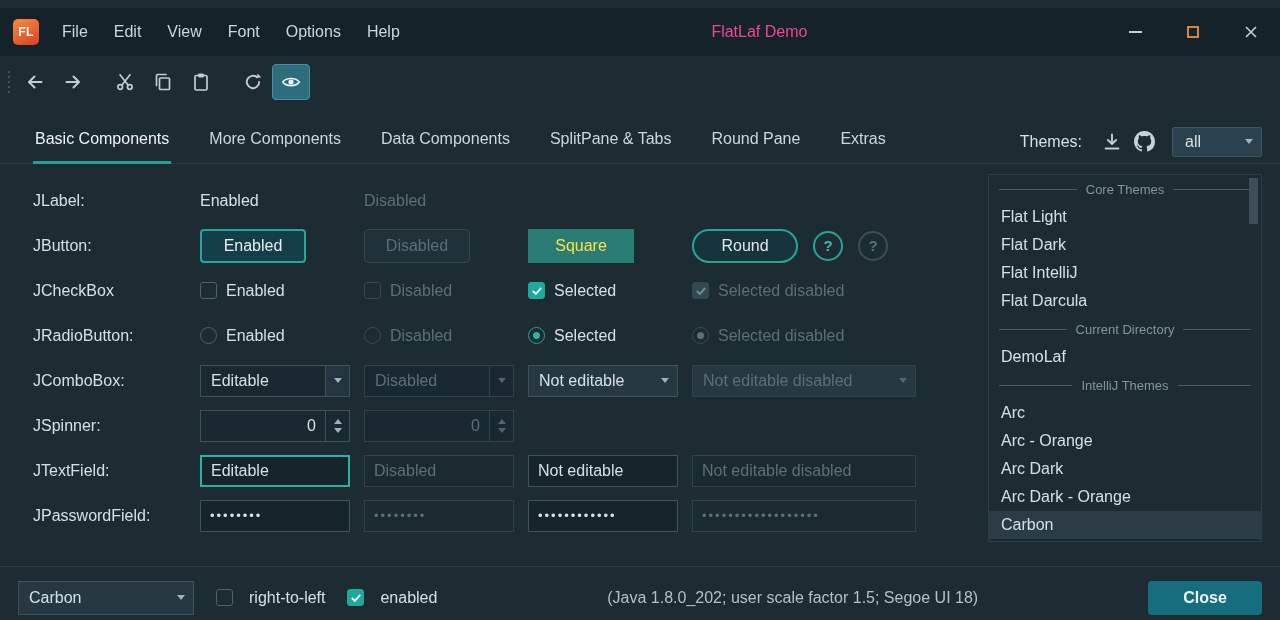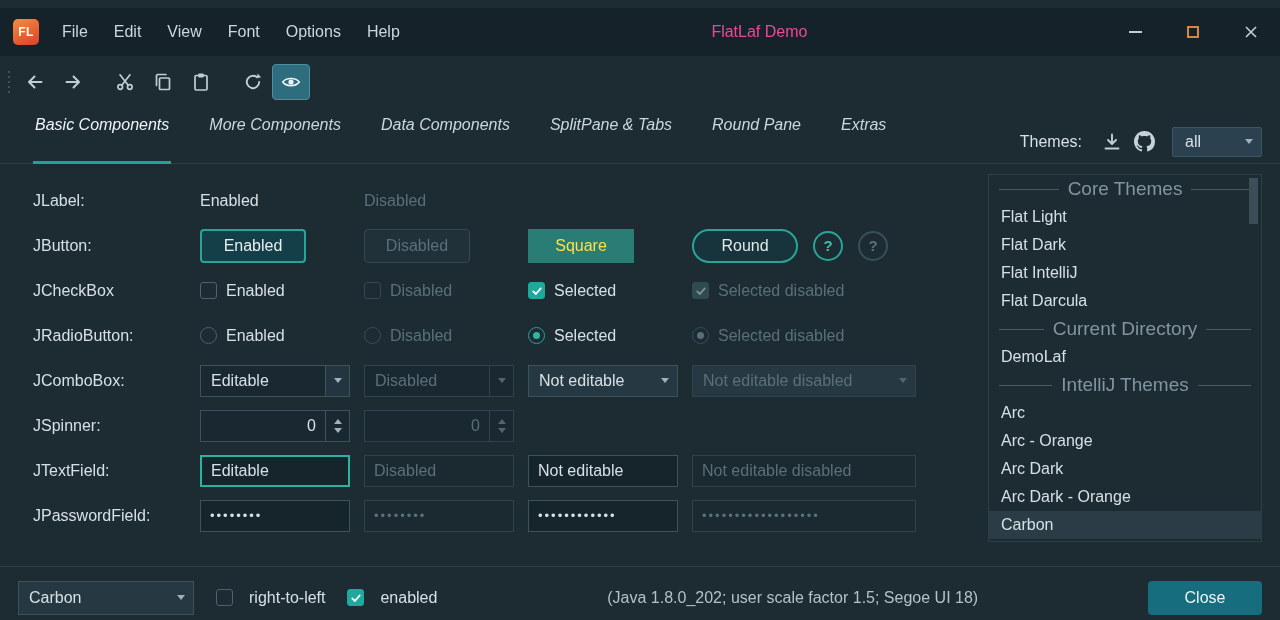--- a/index.html
+++ b/index.html
@@ -41,21 +41,21 @@
   .grip i{width:2px;height:2px;border-radius:50%;background:#4e6169;display:block;}
   .tbtn{width:38px;height:36px;display:flex;align-items:center;justify-content:center;
         border-radius:4px;color:var(--icon);flex:none;}
   .tbtn.toggled{background:#2e6d7d;border:1px solid #4b8fa2;color:#eaf3f5;}
   .tb-gap{width:14px;flex:none;}
   .tbtn svg{display:block;}
 
   
   .tabrow{height:40px;margin-top:16px;display:flex;align-items:flex-end;
           padding:0 18px 0 33px;border-bottom:1px solid var(--line);flex:none;}
-  .tab{padding:0 2px 29px;margin-right:36px;color:#ccd7dc;position:relative;cursor:default;white-space:nowrap;font-style:italic;}
+  .tab{padding:0 2px 15px;margin-right:36px;color:#ccd7dc;position:relative;cursor:default;white-space:nowrap;}
   .tab.selected{color:#eef4f6;}
   .tab.selected::after{content:"";position:absolute;left:0;right:0;bottom:-1px;height:3px;background:#1fa396;}
   .themes-controls{margin-left:auto;display:flex;align-items:center;align-self:center;padding-bottom:4px;}
   .themes-label{margin-right:14px;}
   .icon-btn{width:32px;height:28px;display:flex;align-items:center;justify-content:center;color:var(--icon);}
   .filter-combo{width:90px;height:30px;margin-left:12px;background:#2c4150;border:1px solid #3c5666;
                 display:flex;align-items:center;padding-left:12px;border-radius:2px;}
   .filter-combo .combo-arrow{margin-left:auto;width:24px;display:flex;justify-content:center;}
 
   
@@ -133,32 +133,32 @@
   .tf.focused{border:2px solid var(--accent-bright);}
   .tf.disabled{color:var(--text-dim);border-color:var(--field-border-dim);background:#1b2930;}
   .tf.wide{width:224px;}
   .tf.pw{letter-spacing:2px;font-size:13px;}
 
   
   .theme-panel{width:274px;margin:10px 18px 0 0;height:368px;border:1px solid #2e3e46;
                position:relative;flex:none;overflow:hidden;background:var(--bg);}
   .theme-item{height:28px;line-height:28px;padding-left:12px;white-space:nowrap;cursor:default;}
   .theme-item.selected{background:#2b3c46;}
-  .cat{height:28px;display:flex;align-items:center;gap:9px;padding:0 10px;color:#8195a0;font-size:19px;cursor:default;}
+  .cat{height:28px;display:flex;align-items:center;gap:9px;padding:0 10px;color:#8195a0;font-size:13px;cursor:default;}
   .cat .cat-line{flex:1;height:1px;background:#4a5b64;}
   .vscroll{position:absolute;top:3px;right:3px;width:9px;height:46px;background:#3d4e58;}
 
   
   .statusbar{height:62px;border-top:1px solid var(--line);display:flex;align-items:center;
              padding:0 18px;flex:none;}
   .statusbar .combo{width:176px;height:34px;}
   .statusbar .cb{margin-left:22px;gap:16px;}
   .status-info{flex:1;text-align:center;color:#b3c1c7;}
   .close-btn{width:114px;height:34px;background:#166d7d;color:#edf4f6;border-radius:4px;
-             display:flex;align-items:center;justify-content:center;font-weight:400;cursor:default;}
+             display:flex;align-items:center;justify-content:center;font-weight:700;cursor:default;}
 </style>
 </head>
 <body>
 
 <div class="window">
 
   <div class="titlebar">
     <div class="logo">FL</div>
     <div class="menus">
       <span class="menu-item">File</span>

